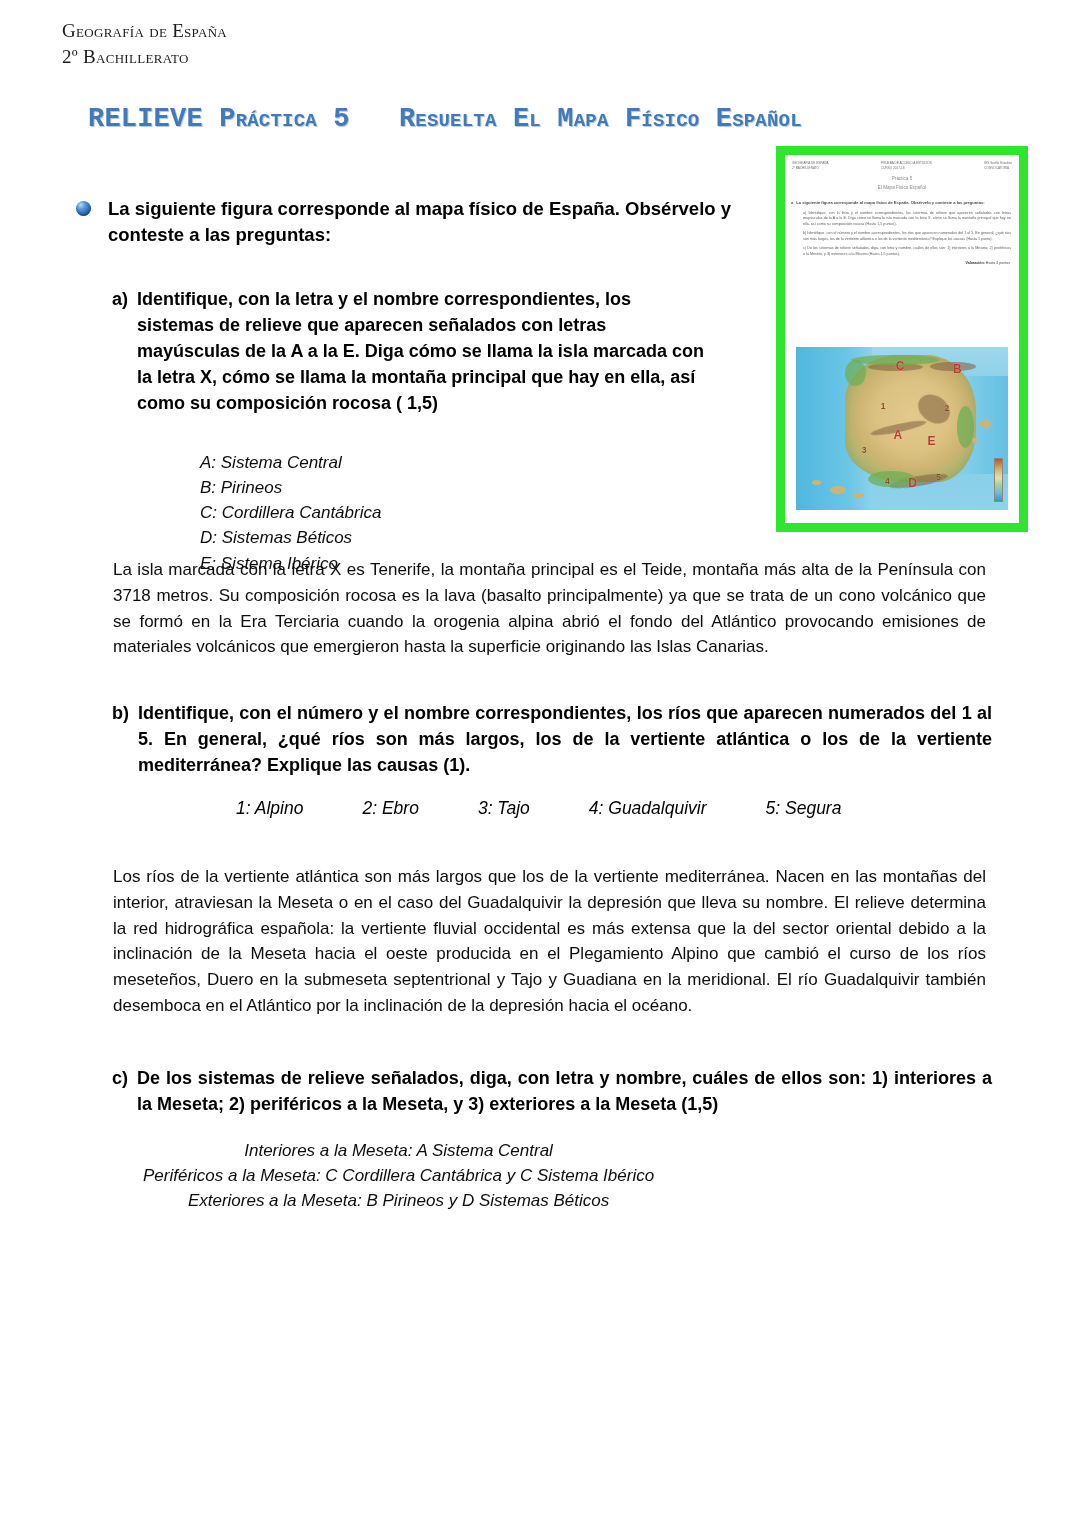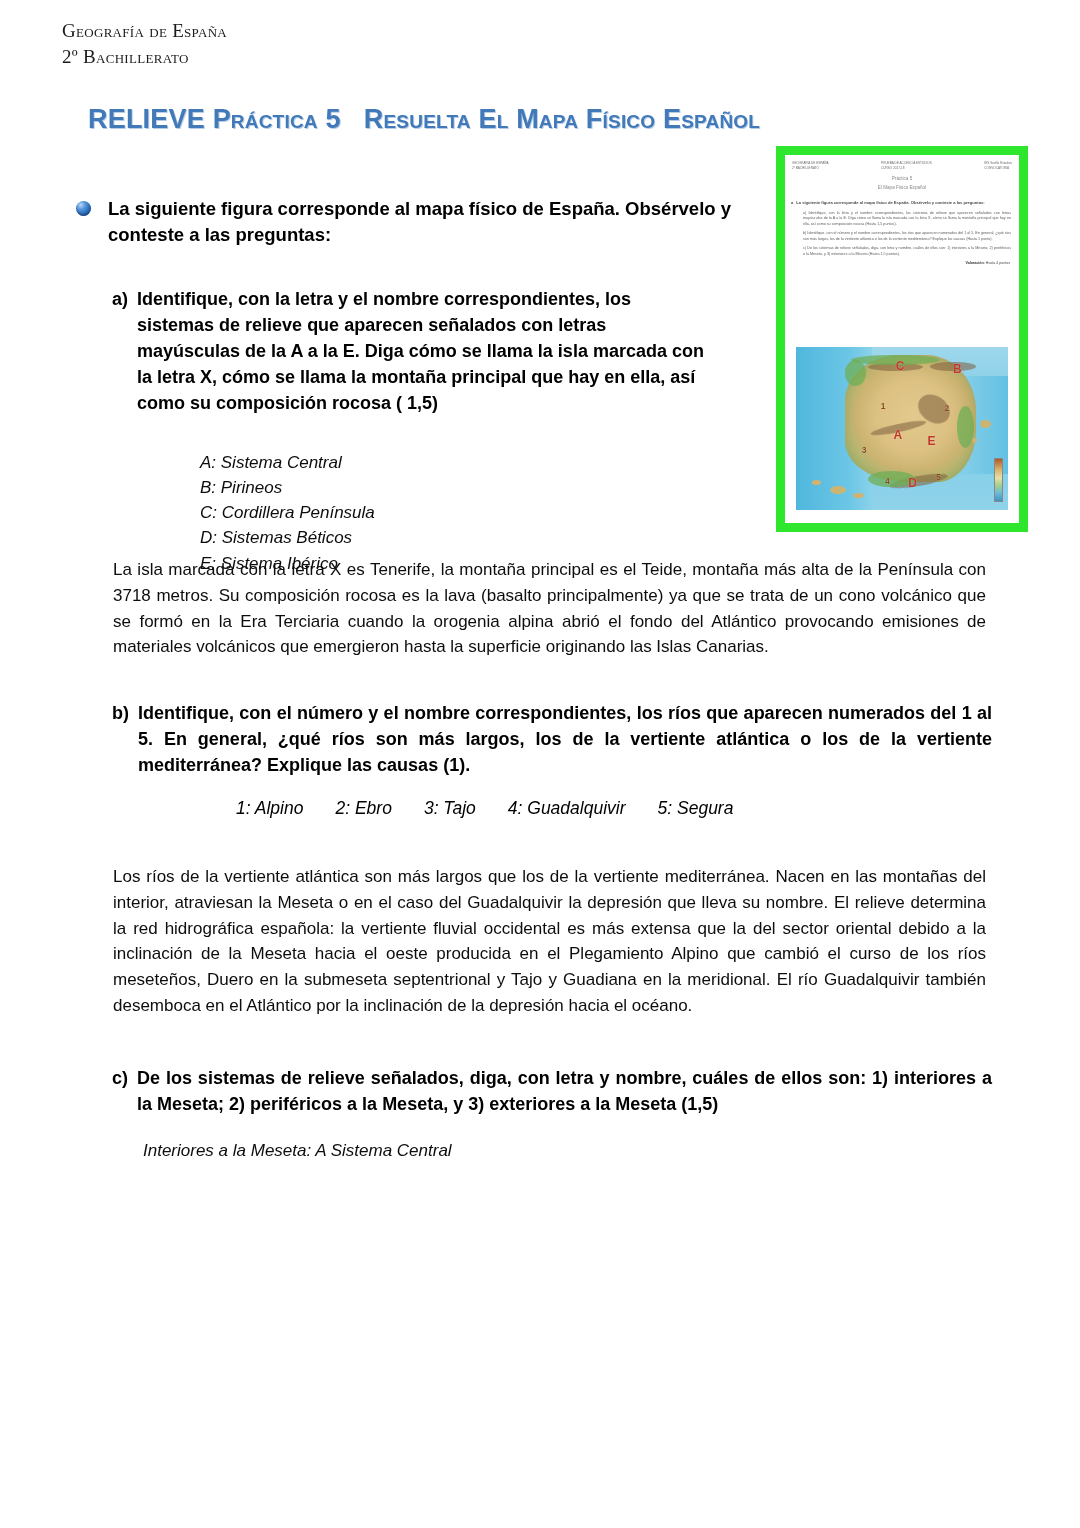--- a/index.html
+++ b/index.html
@@ -33,21 +33,21 @@
   }
   .sc {
     font-variant: small-caps;
   }
 
   
   .doc-title {
     position: absolute;
     left: 88px;
     top: 104px;
-    font-family: Liberation Sans, sans-serif;
+    font-family: Liberation Mono, monospace;
     font-weight: bold;
     font-size: 27px;
     color: #4279b9;
     white-space: nowrap;
     text-shadow: 1px 1px 0 rgba(170,195,225,0.85);
     letter-spacing: 0.2px;
   }
   .doc-title .t-big { font-size: 27px; }
   .doc-title .t-sc  { font-variant: small-caps; font-size: 27px; }
 
@@ -125,21 +125,21 @@
     top: 798px;
     width: 700px;
     font-style: italic;
     font-size: 17.5px;
     display: flex;
     gap: 0;
   }
   #ans-rivers .river-item {
     white-space: nowrap;
   }
-  #ans-rivers .river-item + .river-item { margin-left: 32px; }
+  #ans-rivers .river-item + .river-item { margin-left: 59px; }
 
   
   .para {
     position: absolute;
     font-size: 17px;
     line-height: 1.52;
     text-align: justify;
     color: #0d0d0d;
   }
   #para-tenerife { left: 113px; top: 557px; width: 873px; }
@@ -294,21 +294,21 @@
 </div>
 
 <div class="q-block" id="q-a">
   <span class="q-label">a)</span>
   <span class="q-text">Identifique, con la letra y el nombre correspondientes, los sistemas de relieve que aparecen señalados con letras mayúsculas de la A a la E. Diga cómo se llama la isla marcada con la letra X, cómo se llama la montaña principal que hay en ella, así como su composición rocosa ( 1,5)</span>
 </div>
 
 <div class="ans-list" id="ans-letters">
   <div>A: Sistema Central</div>
   <div>B: Pirineos</div>
-  <div>C: Cordillera Península</div>
+  <div>C: Cordillera Cantábrica</div>
   <div>D: Sistemas Béticos</div>
   <div>E: Sistema Ibérico</div>
 </div>
 
 <div class="para" id="para-tenerife">La isla marcada con la letra X es Tenerife, la montaña principal es el Teide, montaña más alta de la Península con 3718 metros. Su composición rocosa es la lava (basalto principalmente) ya que se trata de un cono volcánico que se formó en la Era Terciaria cuando la orogenia alpina abrió el fondo del Atlántico provocando emisiones de materiales volcánicos que emergieron hasta la superficie originando las Islas Canarias.</div>
 
 <div class="q-block" id="q-b">
   <span class="q-label">b)</span>
   <span class="q-text">Identifique, con el número y el nombre correspondientes, los ríos que aparecen numerados del 1 al 5. En general, ¿qué ríos son más largos, los de la vertiente atlántica o los de la vertiente mediterránea? Explique las causas (1).</span>
 </div>
@@ -323,20 +323,22 @@
 
 <div class="para" id="para-rios"> Los ríos de la vertiente atlántica son más largos que los de la vertiente mediterránea. Nacen en las montañas del interior, atraviesan la Meseta o en el caso del Guadalquivir la depresión que lleva su nombre. El relieve determina la red hidrográfica española: la vertiente fluvial occidental es más extensa que la del sector oriental debido a la inclinación de la Meseta hacia el oeste producida en el Plegamiento Alpino que cambió el curso de los ríos meseteños, Duero en la submeseta septentrional y Tajo y Guadiana en la meridional. El río Guadalquivir también desemboca en el Atlántico por la inclinación de la depresión hacia el océano.</div>
 
 <div class="q-block" id="q-c">
   <span class="q-label">c)</span>
   <span class="q-text">De los sistemas de relieve señalados, diga, con letra y nombre, cuáles de ellos son: 1) interiores a la Meseta; 2) periféricos a la Meseta, y 3) exteriores a la Meseta (1,5)</span>
 </div>
 
 <div class="ans-list" id="ans-relieve">
   <div>Interiores a la Meseta: A Sistema Central</div>
+  <div>Periféricos a la Meseta: C Cordillera Cantábrica y C Sistema Ibérico</div>
+  <div>Exteriores a la Meseta: B Pirineos y D Sistemas Béticos</div>
 </div>
 
 <div class="figure-wrap">
   <div class="figure-inner">
 
     <div class="thumb-head">
       <div class="col">
         <div>GEOGRAFÍA DE ESPAÑA</div>
         <div>2º BACHILLERATO</div>
       </div>

